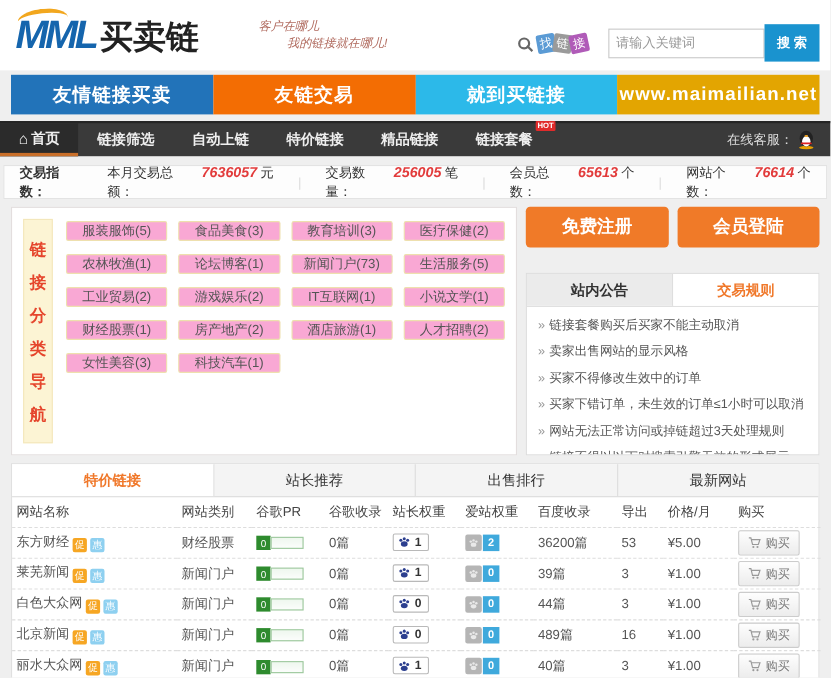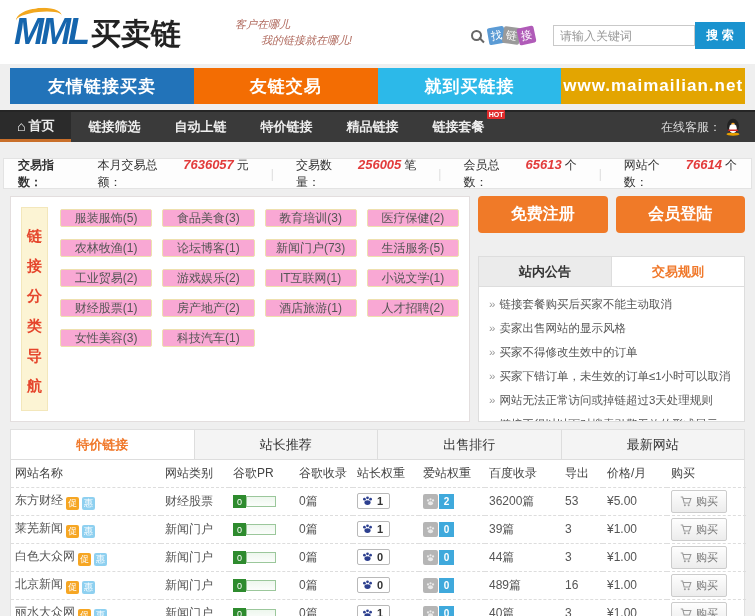--- a/index.html
+++ b/index.html
@@ -25,36 +25,36 @@
   .slogan { position: absolute; left: 235px; top: 16px; color: #b06a5e; font-style: italic; font-size: 11px; line-height: 16px; }
   .slogan .l2 { margin-left: 26px; }
   .search-zone { position: absolute; right: 10px; top: 22px; display: flex; align-items: center; }
   .mag-icon { width: 11px; height: 11px; border: 2px solid #666; border-radius: 50%; position: relative; margin-right: 8px; }
   .mag-icon::after { content:""; position: absolute; width: 7px; height: 2px; background: #666; transform: rotate(45deg); right: -5px; bottom: -2px; }
   .tag-squares { display: flex; margin-right: 18px; }
   .tag-sq { width: 17px; height: 17px; color: #fff; font-size: 11px; display: flex; align-items: center; justify-content: center; margin-left: -2px; border-radius: 2px; }
   .tag-sq:nth-child(1){ transform: rotate(-10deg); }
   .tag-sq:nth-child(2){ transform: rotate(8deg); }
   .tag-sq:nth-child(3){ transform: rotate(-12deg); }
-  .kw-input { width: 142px; height: 21px; border: 1px solid #c9c9c9; padding: 0 6px; font-size: 12px; color: #555; font-family: "Liberation Sans", sans-serif; }
+  .kw-input { width: 142px; height: 27px; border: 1px solid #c9c9c9; padding: 0 6px; font-size: 12px; color: #555; font-family: "Liberation Sans", sans-serif; }
   .kw-input::placeholder { color: #999; }
-  .search-btn { width: 50px; height: 27px; background: #1a93cf; color: #fff; border: none; font-size: 12px; font-weight: bold; cursor: pointer; font-family: "Liberation Sans", sans-serif; }
+  .search-btn { width: 50px; height: 34px; background: #1a93cf; color: #fff; border: none; font-size: 12px; font-weight: bold; cursor: pointer; font-family: "Liberation Sans", sans-serif; }
   
   .banner { margin: 4px 10px 0; height: 36px; display: flex; }
   .banner-seg { flex: 1; color: #fff; font-size: 17px; font-weight: bold; display: flex; align-items: center; justify-content: center; letter-spacing: 1px; }
   
   .nav { margin-top: 6px; height: 32px; background: #3a3a3a; display: flex; align-items: stretch; position: relative; border-top: 2px solid #252525; }
   .nav-item { color: #eee; font-size: 13px; font-weight: bold; padding: 0 17px; display: flex; align-items: center; position: relative; cursor: pointer; }
   .nav-item.active { background: #2b2b2b; border-bottom: 3px solid #c96f2a; }
   .home-ic { font-size: 14px; margin-right: 3px; color: #fff; }
   .hot-badge { position: absolute; top: -2px; right: -4px; background: #e02b2b; color: #fff; font-size: 7px; font-weight: bold; padding: 0 2px; line-height: 9px; border-radius: 1px; }
   .nav-service { margin-left: auto; display: flex; align-items: center; color: #ddd; font-size: 12px; font-weight: normal; padding-right: 14px; }
   .nav-service svg { margin-left: 4px; }
   
-  .stats { margin: 16px 3px 0; height: 31px; background: #fdfdfd; border: 1px solid #e3e3e3; display: flex; align-items: center; font-size: 12px; color: #333; padding: 0 14px; }
+  .stats { margin: 8px 3px 0; height: 31px; background: #fdfdfd; border: 1px solid #e3e3e3; display: flex; align-items: center; font-size: 12px; color: #333; padding: 0 14px; }
   .stats-title { font-weight: bold; margin-right: 20px; }
   .stat-item { display: flex; align-items: flex-start; }
   .stat-value { color: #e23b3b; font-style: italic; font-weight: bold; font-size: 13px; margin: 0 3px; }
   .stat-divider { color: #ddd; margin: 0 22px; }
   
   .main { margin: 7px 10px 0; display: flex; gap: 8px; height: 226px; }
   .cat-panel { width: 460px; background: #fff; border: 1px solid #e3dede; padding: 10px; display: flex; }
   .cat-side { width: 27px; background: #fcf4d4; border: 1px solid #f3e7bb; color: #e5452c; font-size: 15px; font-weight: bold; text-align: center; padding-top: 13px; line-height: 30px; }
   .cat-grid { flex: 1; margin-left: 12px; display: grid; grid-template-columns: repeat(4, 1fr); gap: 12px 10px; align-content: start; padding-top: 2px; }
   .cat-btn { height: 18px; background: #f9a8d4; border: 1px solid #eee0ae; border-radius: 2px; font-size: 12px; color: #555; display: flex; align-items: center; justify-content: center; cursor: pointer; }

